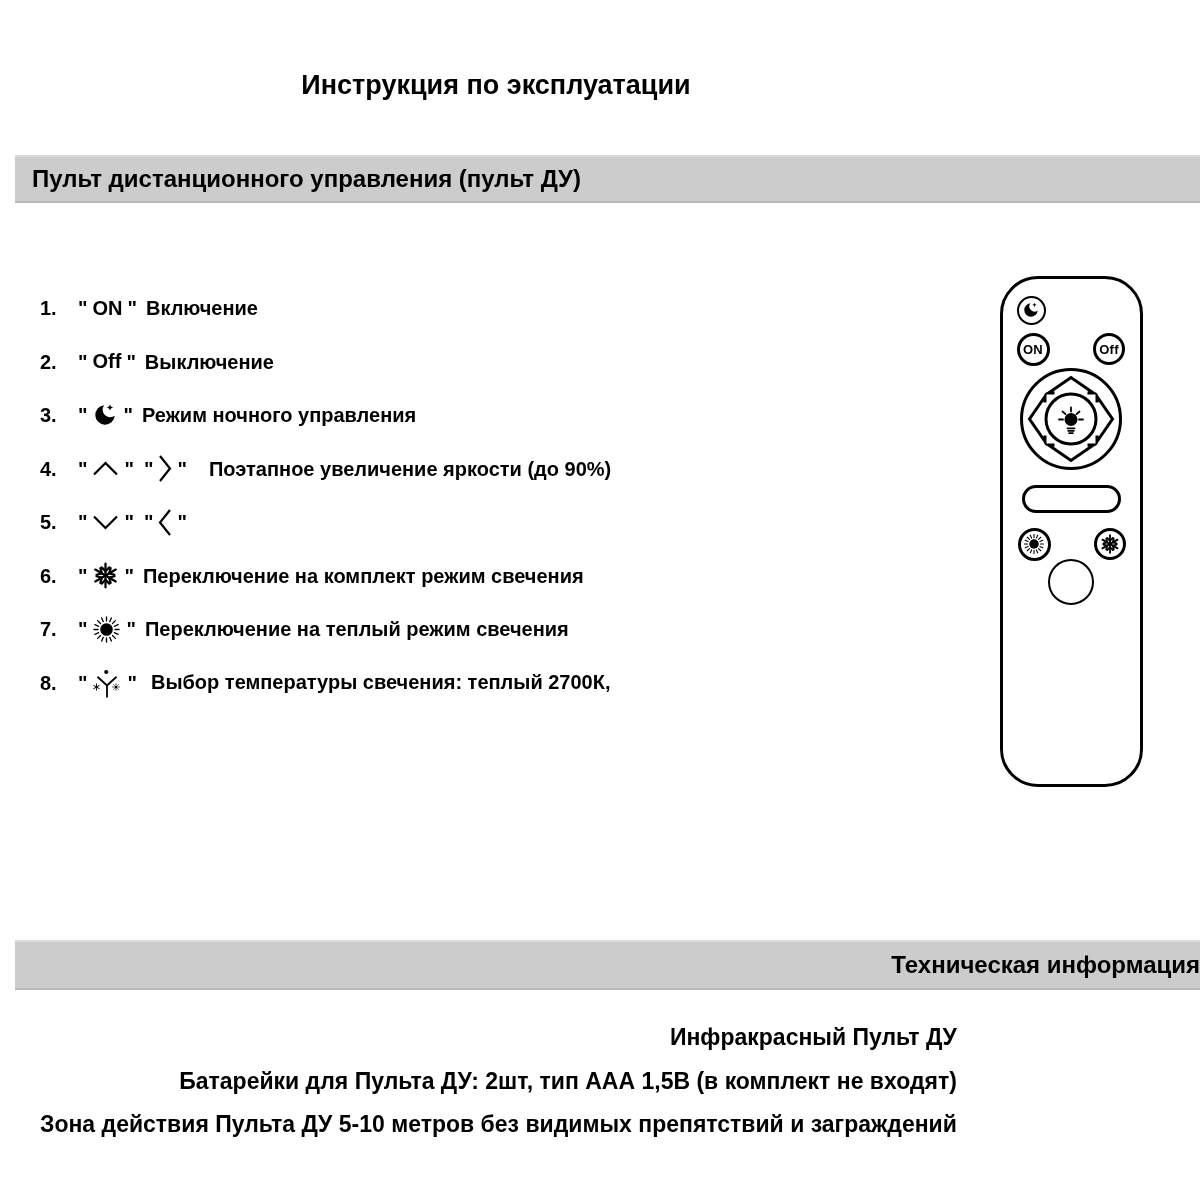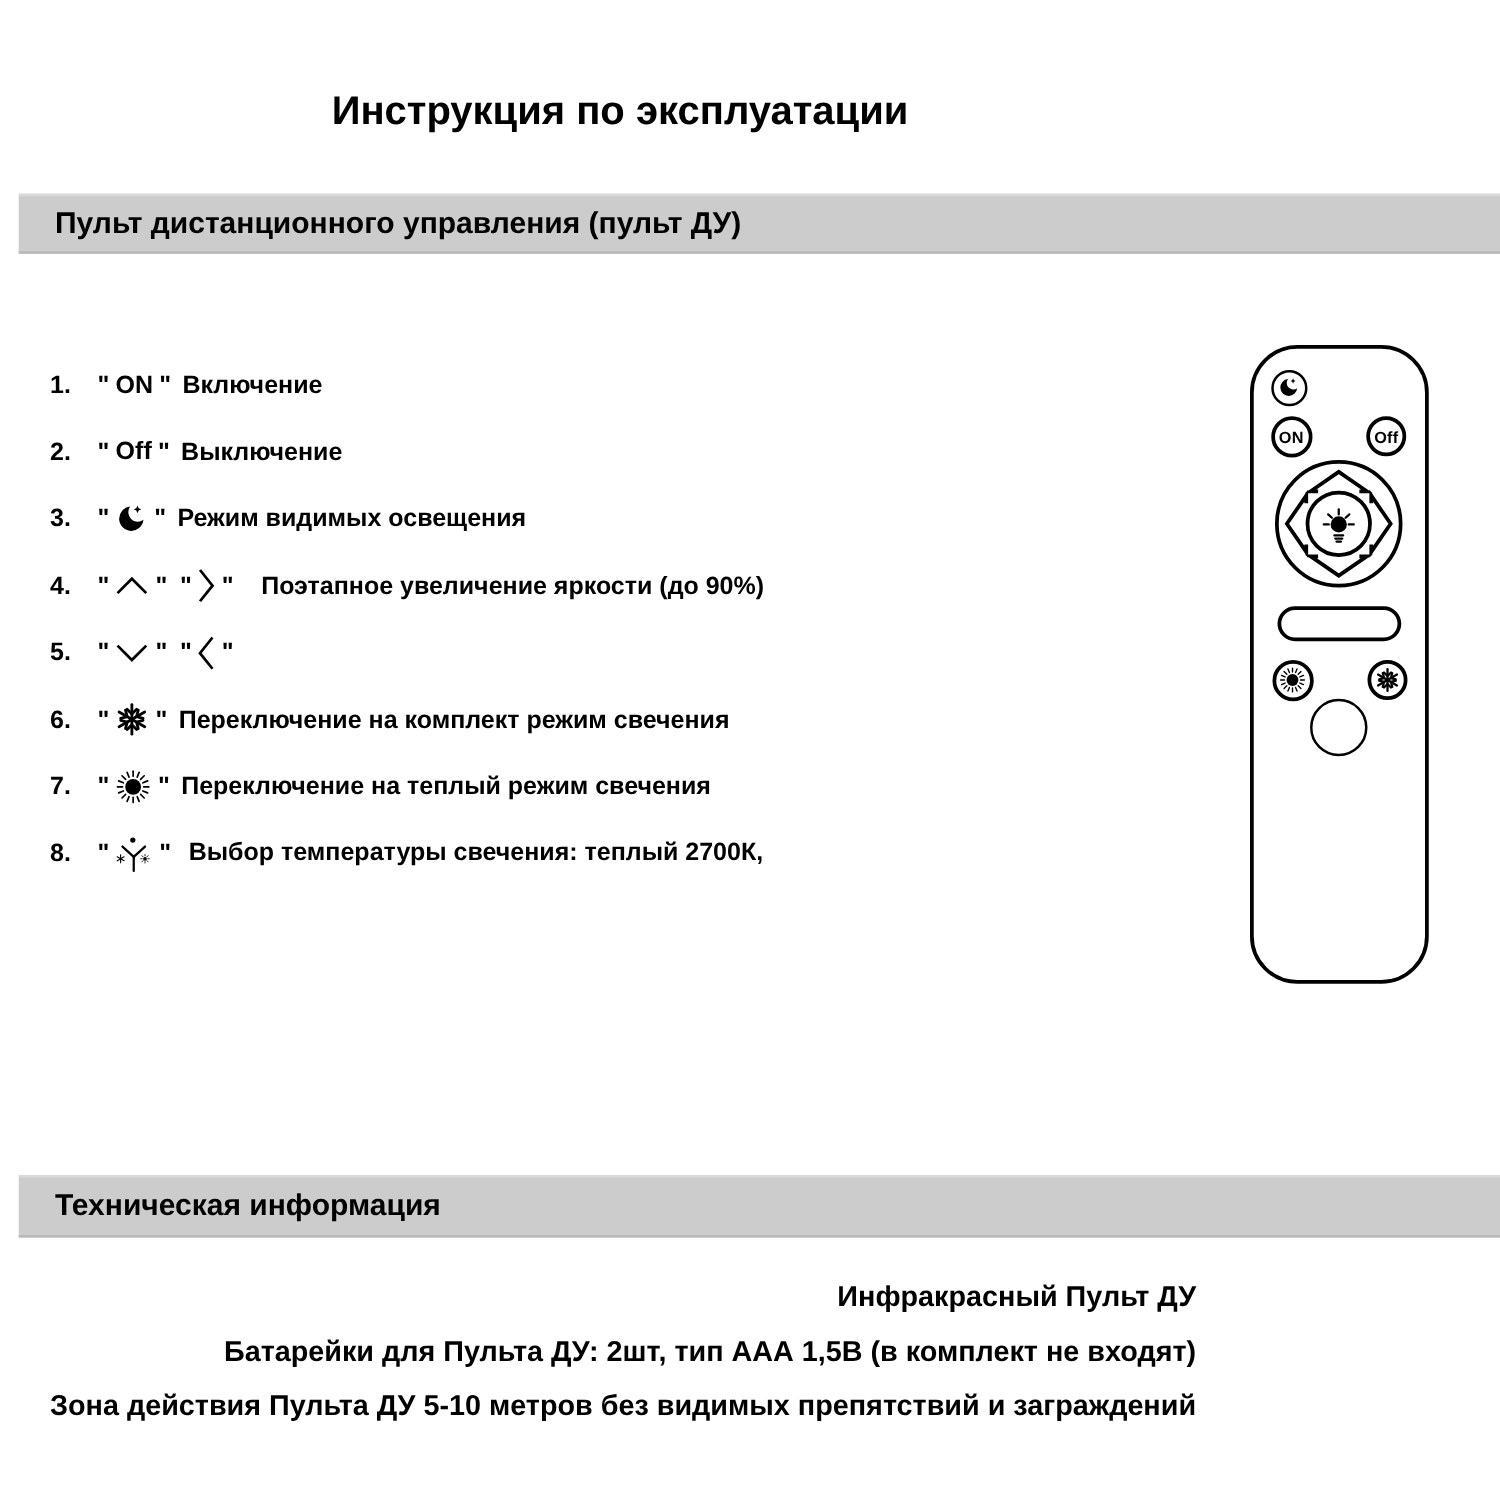--- a/index.html
+++ b/index.html
@@ -3,30 +3,30 @@
 <meta charset="utf-8">
 <style>
   html,body { margin:0; padding:0; }
   body {
     width:1200px; height:1200px; background:#ffffff; position:relative;
     font-family:"Liberation Sans", sans-serif; font-weight:bold; color:#000;
     overflow:hidden;
   }
   .title {
     position:absolute; top:70px; left:0; width:992px; text-align:center;
-    font-size:32px; margin:0;
+    font-size:27px; margin:0;
   }
   .bar {
     position:absolute; left:15px; width:1185px; background:#cccccc;
     border-top:2px solid #dadada; border-bottom:2px solid #b9b9b9;
     box-sizing:border-box; display:flex; align-items:center;
-    padding-left:29px; font-size:24px;
+    padding-left:17px; font-size:24px;
   }
   .bar1 { top:155px; height:48px; }
-  .bar2 { top:940px; height:50px; }
+  .bar2 { top:940px; height:50px;justify-content:flex-end; }
 
   .list { position:absolute; left:40px; top:293px; }
   .item { display:flex; align-items:center; font-size:20px; height:30px; margin-bottom:23.5px; white-space:nowrap; }
   .item.two-line { height:auto; align-items:flex-start; margin-bottom:0; }
   .num { width:33px; flex:none; line-height:30px; }
   .q { margin:0 5px; line-height:30px; }
   .sym { display:flex; align-items:center; }
   .item.two-line .sym { height:30px; }
   .txt { margin-left:4px; line-height:30px; }
   .txt.wide { margin-left:17px; }
@@ -82,21 +82,21 @@
     </div>
 
     <div class="item">
       <span class="num">3.</span>
       <span class="q">"</span>
       <svg class="inline-ic" width="26" height="26" viewBox="0 0 24 24">
         <path fill="#000" d="M21 12.79A9 9 0 1 1 11.21 3 7 7 0 0 0 21 12.79z"></path>
         <path fill="#000" d="M16.6 2.2 l0.85 2 2 0.85 -2 0.85 -0.85 2 -0.85 -2 -2 -0.85 2 -0.85 z"></path>
       </svg>
       <span class="q">"</span>
-      <span class="txt">Режим видимых освещения</span>
+      <span class="txt">Режим ночного управления</span>
     </div>
 
     <div class="item">
       <span class="num">4.</span>
       <span class="sym">
         <span class="q">"</span>
         <svg class="inline-ic" width="27" height="15" viewBox="0 0 27 15">
           <path d="M2 13.5 L13.5 2 L25 13.5" fill="none" stroke="#000" stroke-width="2.2"></path>
         </svg>
         <span class="q">"</span>

